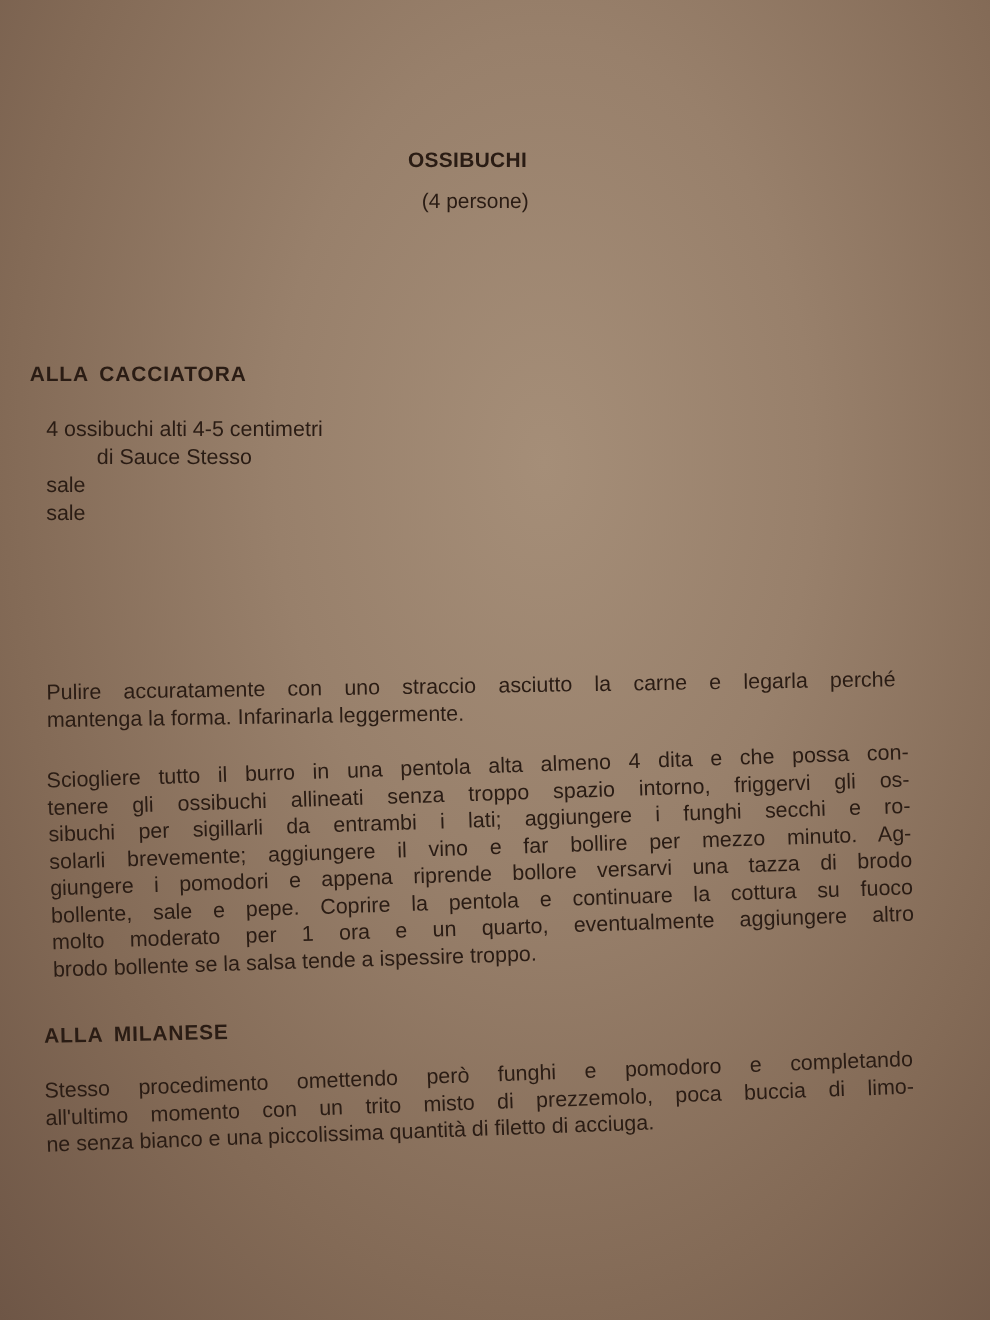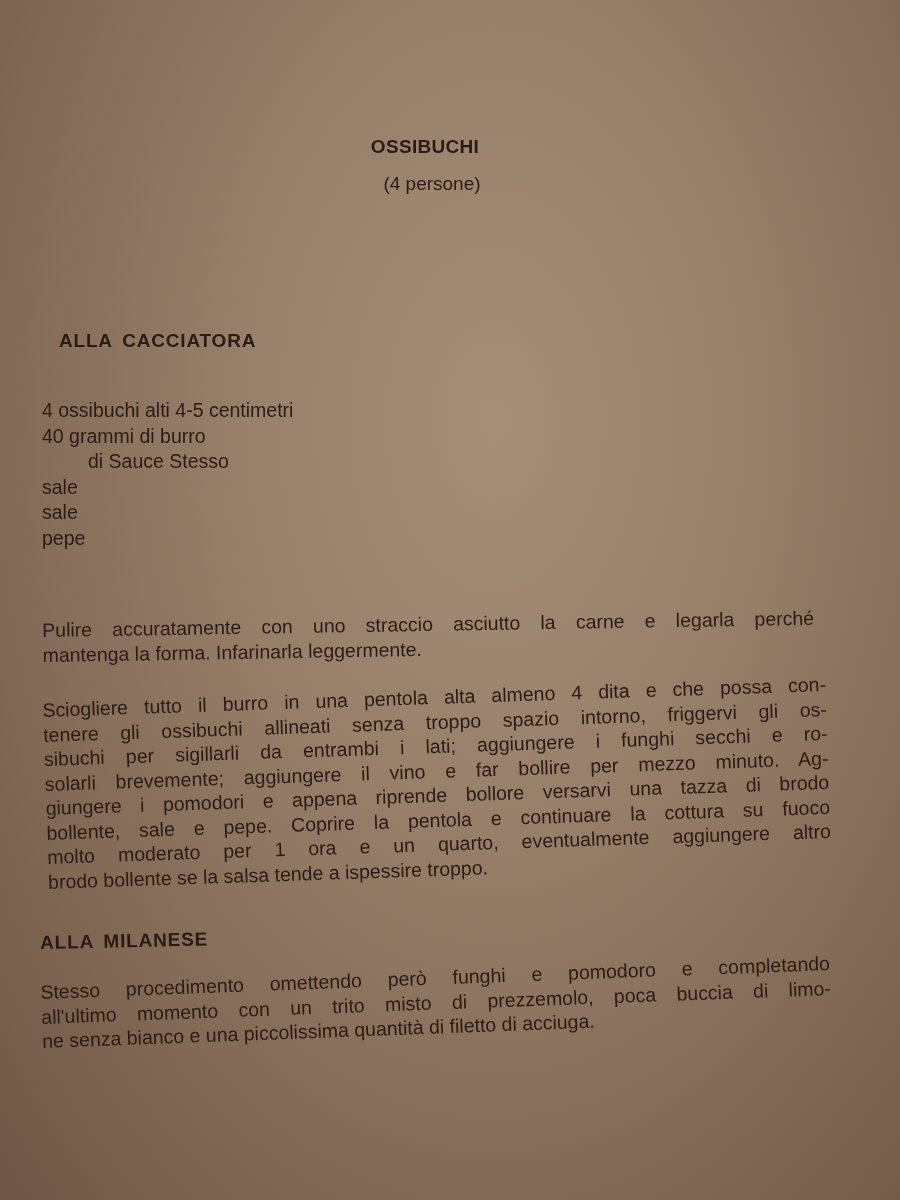--- a/index.html
+++ b/index.html
@@ -41,21 +41,21 @@
     .section-heading {
       position: absolute;
       font-weight: bold;
       font-size: 19px;
       letter-spacing: 0.8px;
       word-spacing: 4px;
     }
     .ingredients {
       position: absolute;
       left: 42px;
-      top: 398px;
+      top: 378px;
       font-size: 19.5px;
       line-height: 25.5px;
       margin: 0; padding: 0;
       list-style: none;
     }
     .ingredients li {
       white-space: nowrap;
     }
     .ingredients li .cont {
       display: block;
@@ -79,29 +79,27 @@
     }
   </style>
 </head>
 <body>
 
 <div class="page">
 
   <div class="title">OSSIBUCHI</div>
   <div class="subtitle">(4 persone)</div>
 
-  <div class="section-heading" style="left:59px; top:330px;">ALLA CACCIATORA</div>
+  <div class="section-heading" style="left:27px; top:330px;">ALLA CACCIATORA</div>
 
   <ul class="ingredients">
     <li><span>4 ossibuchi alti 4-5 centimetri</span></li>
-    <li><span>40 grammi di burro</span></li>
     <li><span class="cont">di Sauce Stesso</span></li>
     <li><span>sale</span></li>
     <li><span>sale</span></li>
-    <li><span>pepe</span></li>
   </ul>
 
   <div class="para" style="left:42px; top:618px; width:772px; transform: rotate(-0.9deg);">
     <span class="line">Pulire accuratamente con uno straccio asciutto la carne e legarla perché</span>
     <span class="line last">mantenga la forma. Infarinarla leggermente.</span>
   </div>
 
   <div class="para" style="left:42px; top:698px; width:784px; transform: rotate(-1.9deg);">
     <span class="line">Sciogliere tutto il burro in una pentola alta almeno 4 dita e che possa con-</span>
     <span class="line">tenere gli ossibuchi allineati senza troppo spazio intorno, friggervi gli os-</span>

